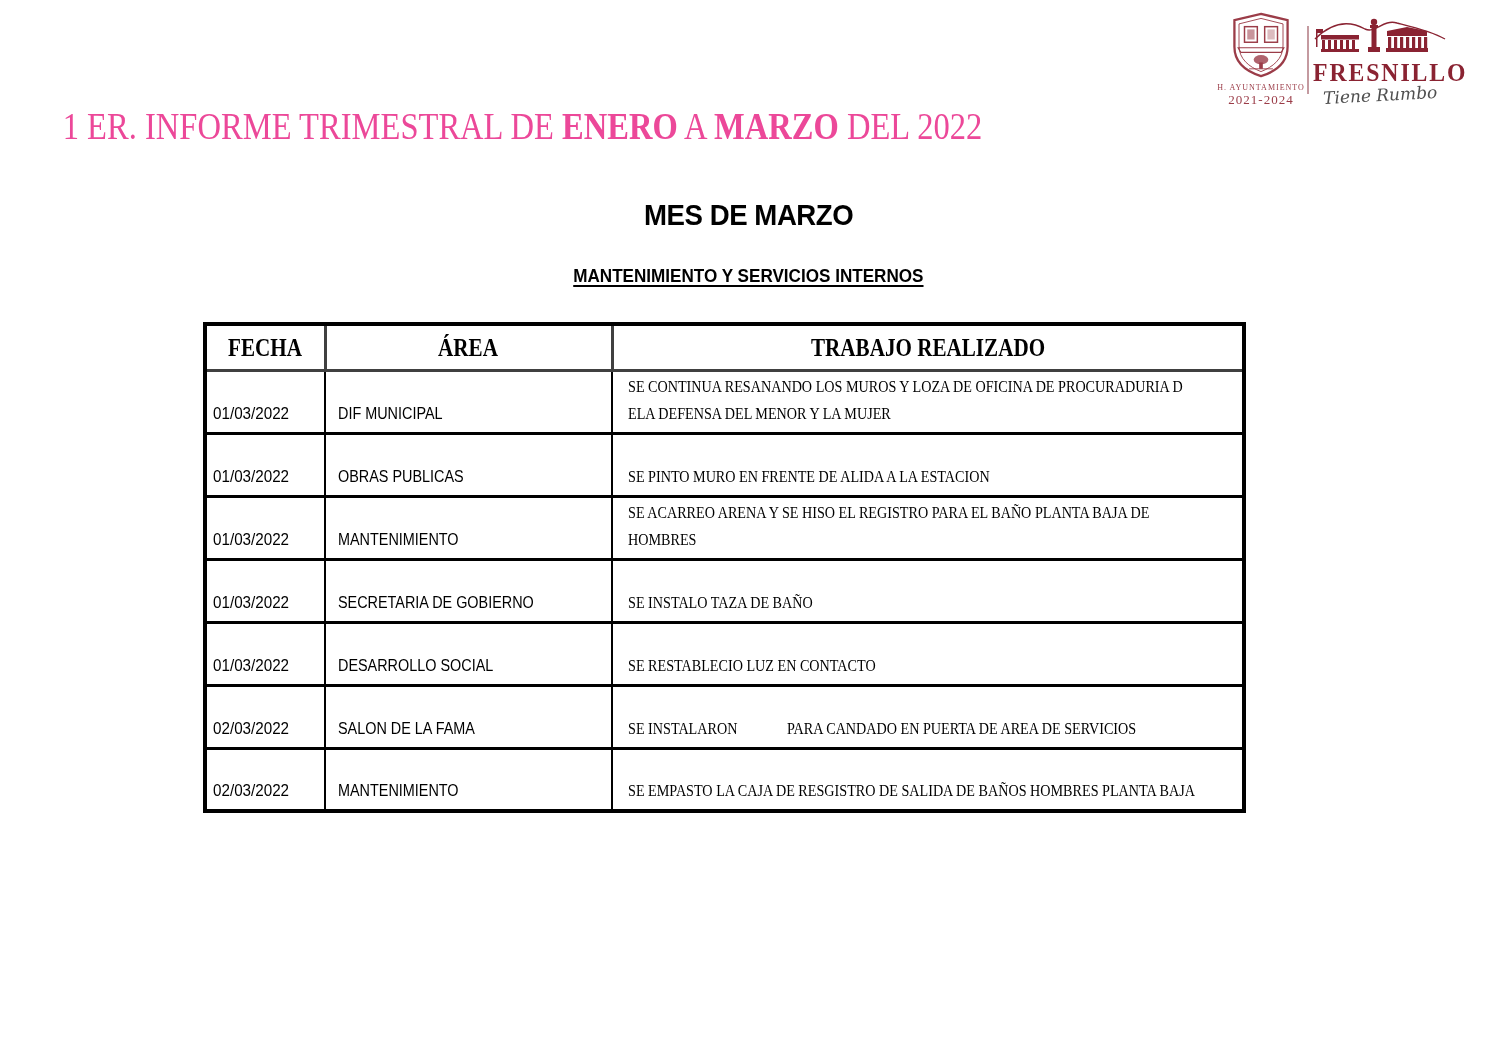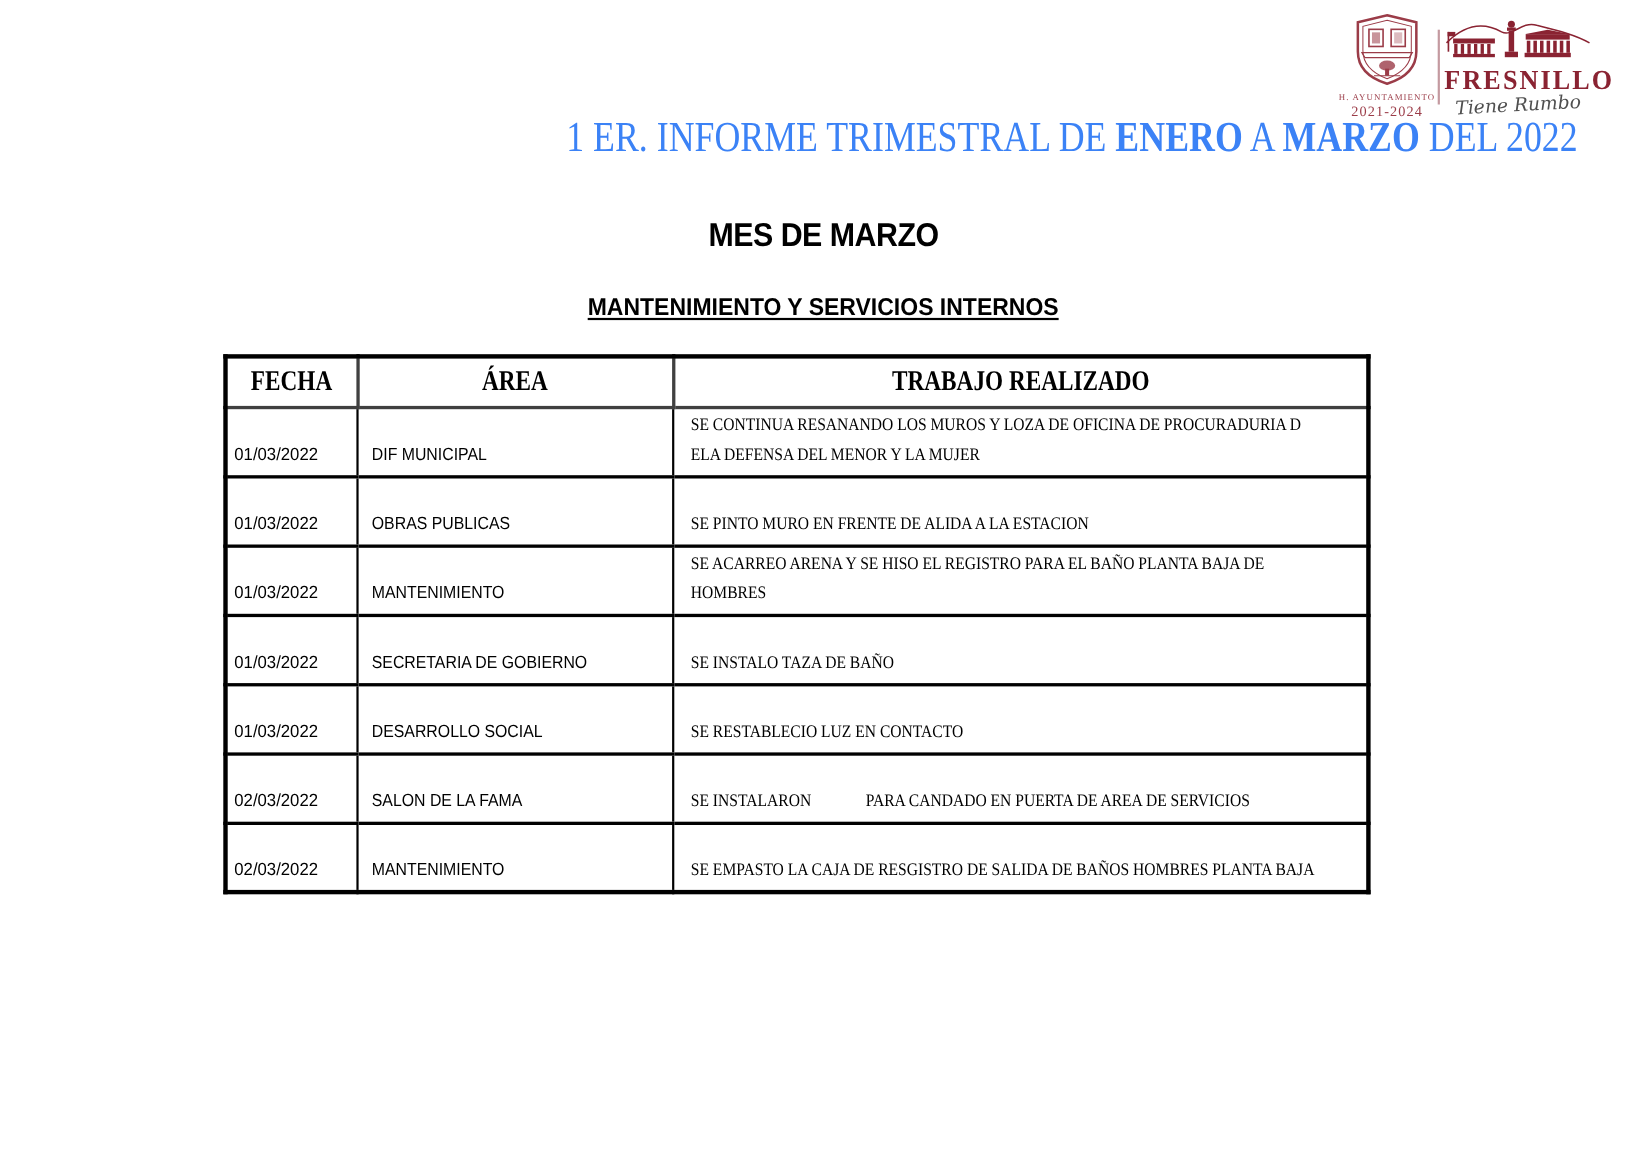--- a/index.html
+++ b/index.html
@@ -26,34 +26,34 @@
     white-space:nowrap;
   }
   .brand-tagline {
     font-family:"DejaVu Serif", serif; font-style:italic; font-size:17px;
     color:#4f4f4f; display:inline-block; transform:rotate(-3deg); margin-top:0px;
     white-space:nowrap;
   }
 
   
   .doc-title {
-    position:absolute; top:104px; left:0; width:100%; text-align:right;
-    font-family:"Liberation Serif", serif; font-size:37px; color:#3b82f6;
+    position:absolute; top:104px; left:0; width:100%; text-align:left;
+    font-family:"Liberation Serif", serif; font-size:37px; color:#ec4899;
     white-space:nowrap;
   }
   .doc-title .squeeze { display:inline-block; transform:scale(0.88,1.05); transform-origin:center; }
   .doc-title .hv { font-weight:bold; }
   .doc-subtitle {
     position:absolute; top:198px; left:0; width:100%; text-align:center;
     font-size:30px; font-weight:bold; letter-spacing:-0.5px;
   }
   .doc-subtitle .squeeze { display:inline-block; transform:scaleX(0.92); transform-origin:center; }
   .doc-section {
     position:absolute; top:266px; left:0; width:100%; text-align:center;
-    font-size:22px; font-weight:bold;
+    font-size:18px; font-weight:bold;
   }
   .doc-section .squeeze {
     display:inline-block; transform:scaleX(0.95); transform-origin:center;
     text-decoration:underline; text-decoration-thickness:2px; text-underline-offset:3px;
   }
 
   
   table.report {
     position:absolute; left:203px; top:322px; width:1039px;
     border-collapse:collapse; table-layout:fixed; border:4px solid #000;

